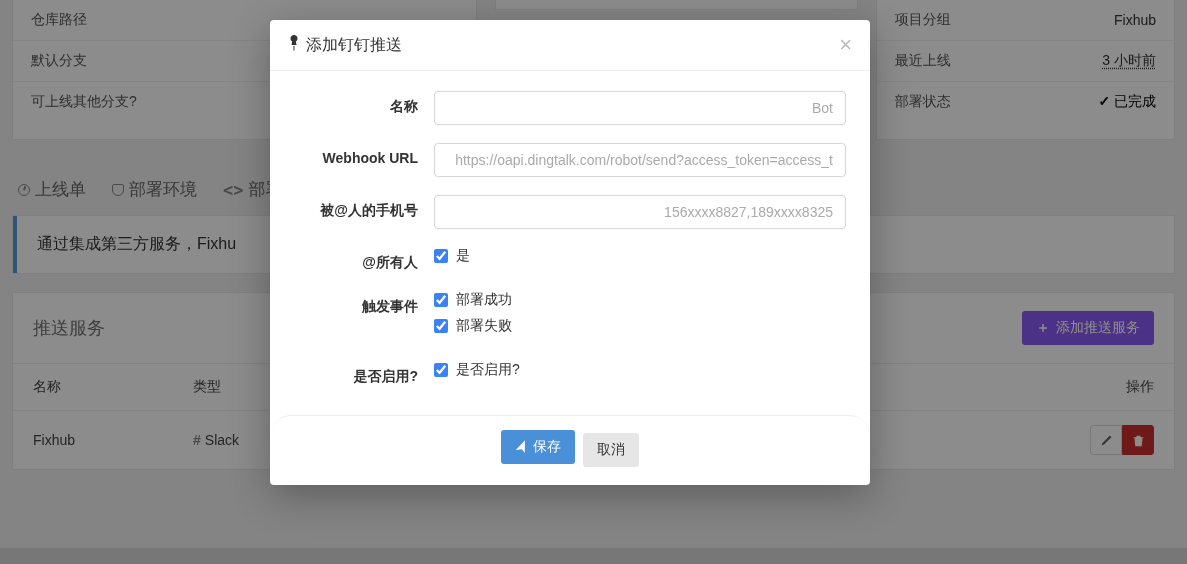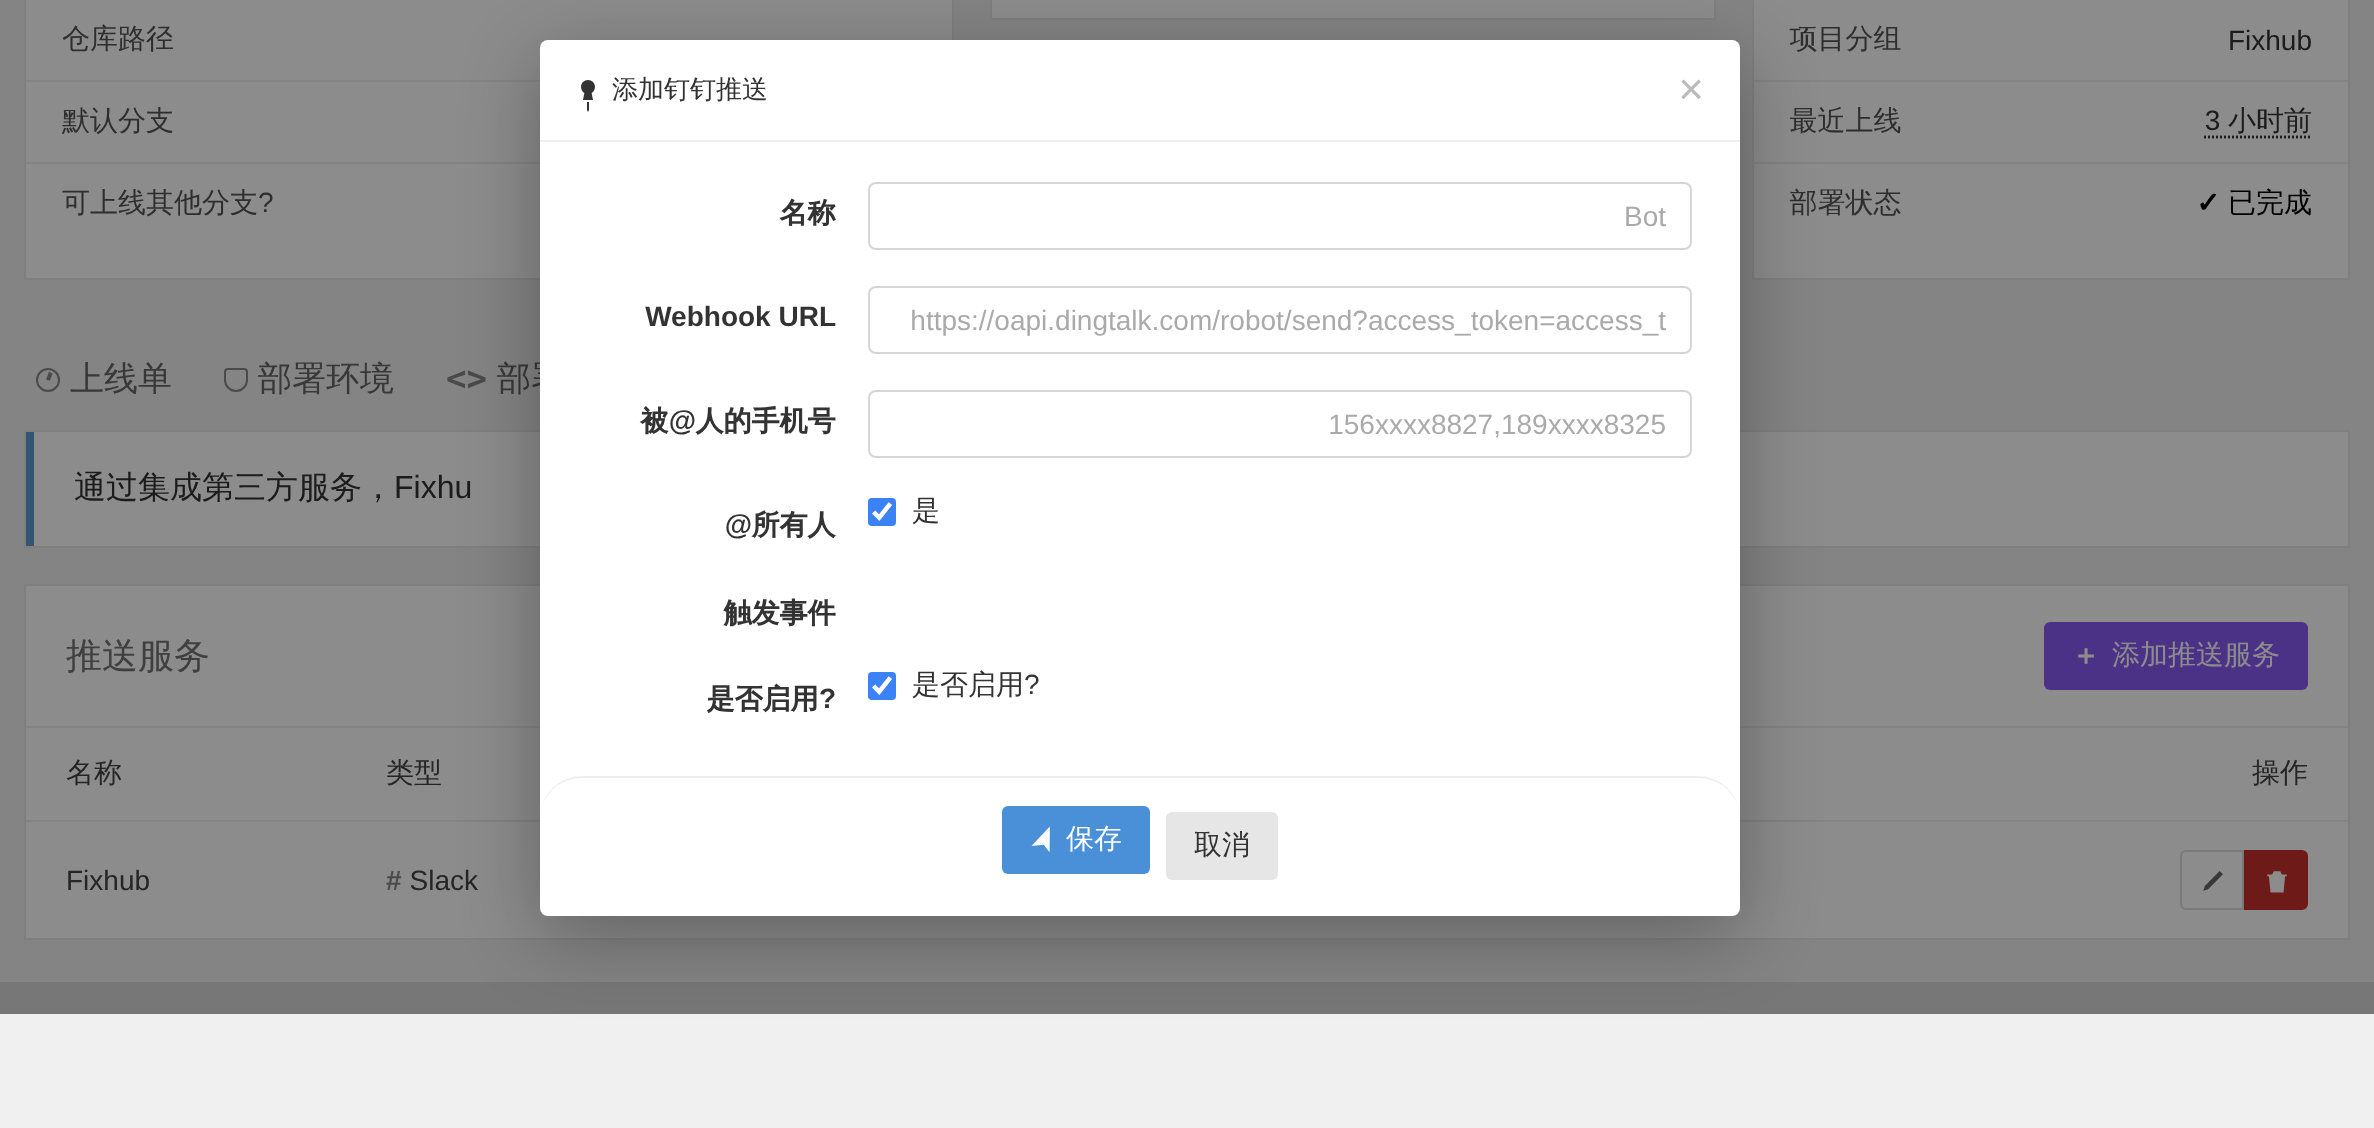--- a/index.html
+++ b/index.html
@@ -1,17 +1,17 @@
 <!DOCTYPE html>
 <html><head>
 <meta charset="utf-8">
 <style>
   * { box-sizing: border-box; margin: 0; padding: 0; }
   html, body { width: 1187px; height: 564px; font-family: "Helvetica Neue", Helvetica, Arial, "PingFang SC", "Microsoft YaHei", sans-serif; font-size: 14px; color: #333; background: #f0f0f0; overflow: hidden; }
-  .page { position: relative; width: 1187px; height: 507px; }
+  .page { position: relative; width: 1187px; height: 564px; }
 
   
   .bg { position: absolute; inset: 0; background: #f0f0f0; }
   .bg .cols { display: flex; gap: 18px; padding: 0 12px; }
   .white-box { background: #fff; border: 1px solid #e7e7e7; border-top: none; }
   .leftbox { width: 466px; height: 140px; }
   .midbox { width: 364px; height: 10px; }
   .rightbox { width: 300px; height: 140px; }
   .kv { display: flex; justify-content: space-between; align-items: center; padding: 11px 18px; border-bottom: 1px solid #f0f0f0; color: #555; }
   .kv:last-child { border-bottom: none; }
@@ -49,21 +49,21 @@
   .ibtn.edit { background: #fff; color: #666; border-radius: 3px 0 0 3px; }
   .ibtn.del  { background: #c9302c; color: #fff; border-color: #c9302c; border-radius: 0 3px 3px 0; }
   .ibtn svg { width: 13px; height: 13px; }
 
   .foot { position: absolute; left: 0; right: 0; bottom: 0; height: 16px; background: #d9d9d9; }
 
   
   .overlay { position: absolute; inset: 0; background: rgba(0,0,0,0.45); }
   .modal { position: absolute; left: 270px; top: 20px; width: 600px; background: #fff; border-radius: 4px; box-shadow: 0 10px 40px rgba(0,0,0,.3); }
   .modal-head { display: flex; justify-content: space-between; align-items: center; padding: 14px 18px; border-bottom: 1px solid #eee; }
-  .modal-title { font-size: 13px; color: #333; display: flex; align-items: flex-end; gap: 6px; }
+  .modal-title { font-size: 16px; color: #333; display: flex; align-items: flex-start; gap: 6px; }
   .pin-ic { width: 12px; height: 14px; display: inline-block; }
   .pin-ic svg { fill: #333; }
   .close { font-size: 22px; color: #bbb; cursor: pointer; line-height: 1; }
   .modal-body { padding: 20px 24px 10px; }
   .frow { display: flex; align-items: flex-start; margin-bottom: 18px; }
   .frow .lbl { width: 140px; text-align: right; padding-right: 16px; padding-top: 7px; font-weight: 600; color: #333; font-size: 14px; }
   .frow .ctrl { flex: 1; }
   .frow input[type=text] { width: 100%; padding: 8px 12px; border: 1px solid #d6d6d6; border-radius: 4px; font-size: 14px; color: #333; text-align: right; }
   .frow input::placeholder { color: #aaa; }
   .cbx { display: flex; align-items: center; gap: 8px; font-size: 14px; color: #333; margin-bottom: 8px; }
@@ -197,20 +197,30 @@
         <div class="lbl">@所有人</div>
         <div class="ctrl">
           <label class="cbx">
               <input type="checkbox" checked="" style="">
               <span>是</span>
             </label>
         </div>
       </div>
       <div class="frow">
         <div class="lbl">触发事件</div>
+        <div class="ctrl">
+          <label class="cbx">
+              <input type="checkbox" checked="" style="">
+              <span>部署成功</span>
+            </label>
+          <label class="cbx">
+              <input type="checkbox" checked="" style="">
+              <span>部署失败</span>
+            </label>
+        </div>
       </div>
       <div class="frow">
         <div class="lbl">是否启用?</div>
         <div class="ctrl">
           <label class="cbx">
               <input type="checkbox" checked="" style="">
               <span>是否启用?</span>
             </label>
         </div>
       </div>

